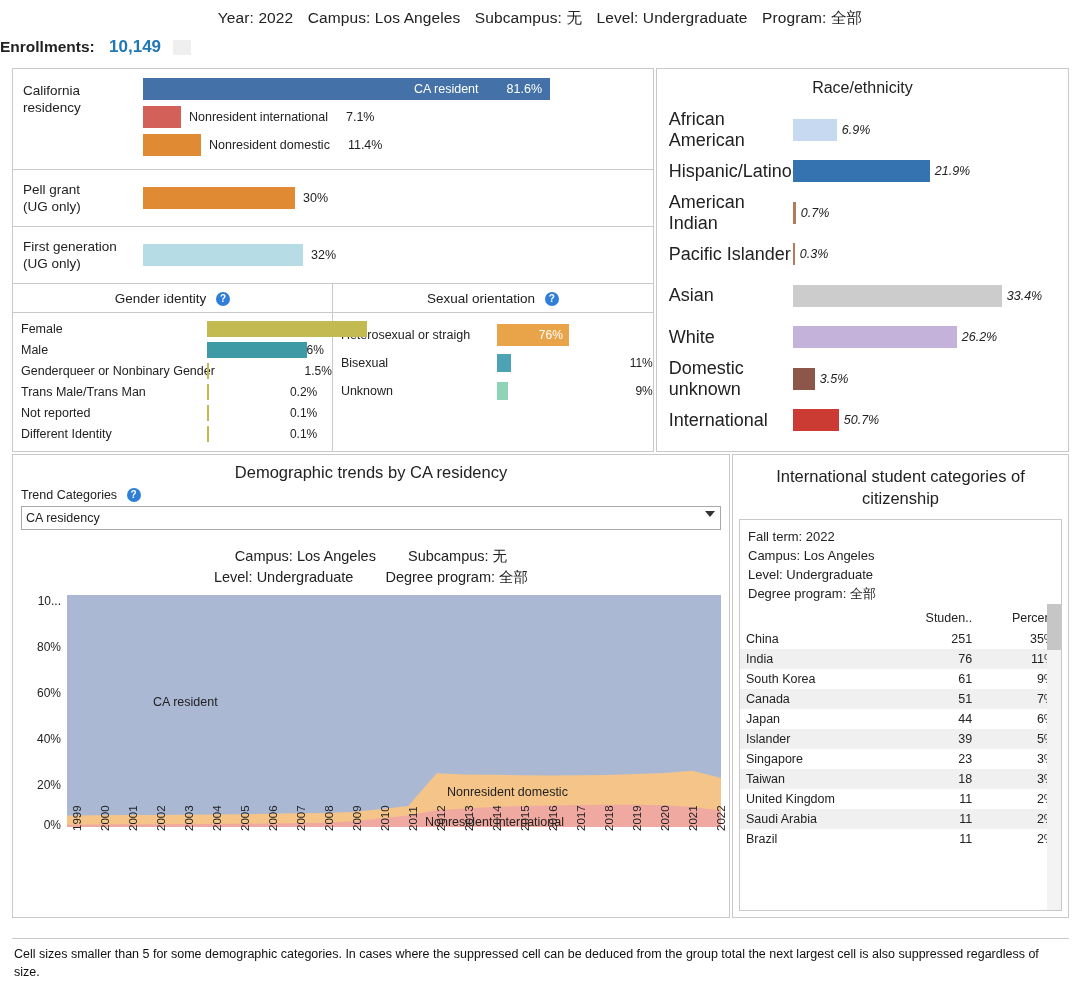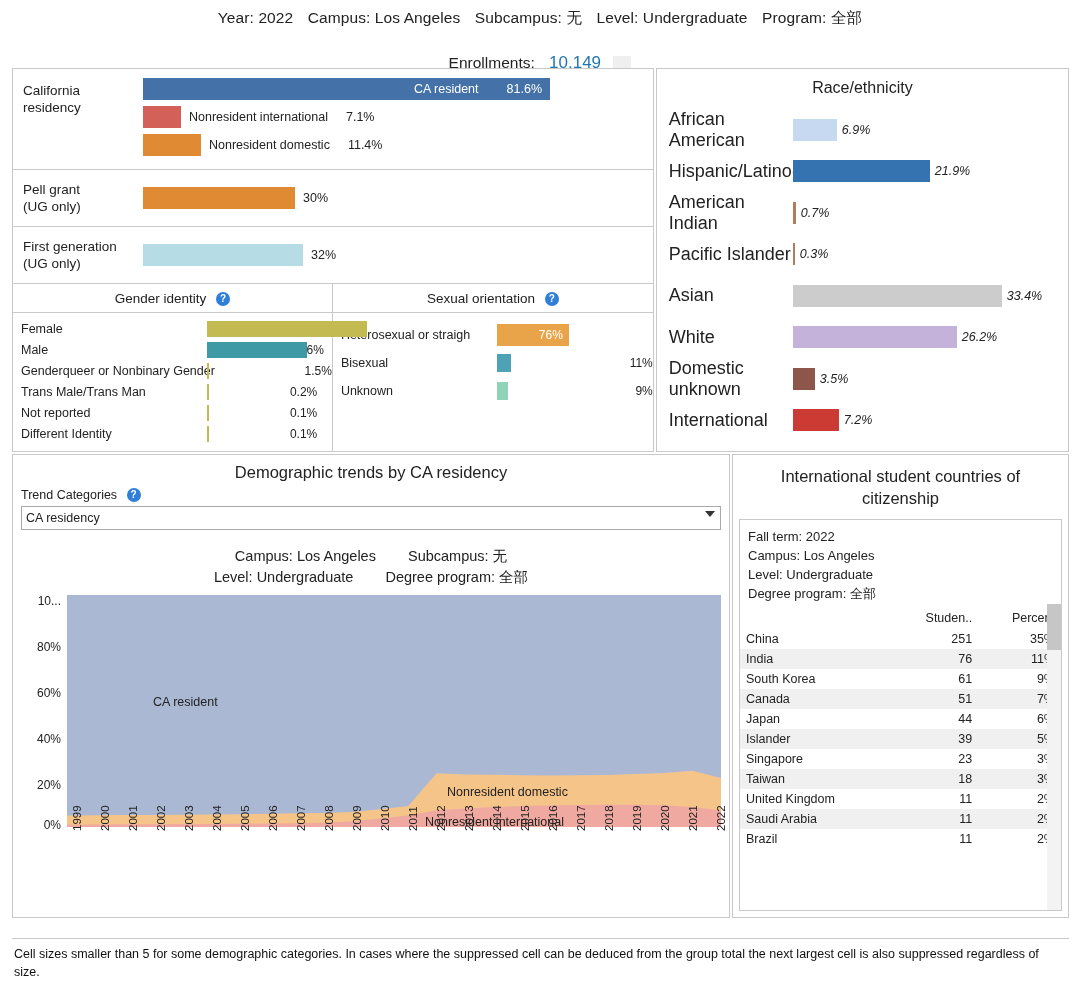--- a/index.html
+++ b/index.html
@@ -12,23 +12,24 @@
   }
   .header {
     text-align:center;
     padding-top:8px;
   }
   .header-line {
     font-size:15.5px; color:#222; letter-spacing:0.1px;
   }
   .header-line .sep { display:inline-block; width:10px; }
   .enroll-row {
-    margin-top:24px;
-    text-align:center;
+    margin-top:8px;
+    text-align:left;
     font-size:15.5px;
+    font-weight:bold;
   }
   .enroll-label { color:#222; }
   .enroll-value { color:#1f77b4; font-size:17px; margin-left:10px; }
   .enroll-box {
     display:inline-block; width:18px; height:15px;
     background:#efefef; margin-left:8px; vertical-align:middle;
   }
 
   .grid {
     position:absolute; left:12px; top:68px; width:1057px;
@@ -364,21 +365,21 @@
         <span class="race-name">Domestic unknown</span>
         <span class="race-barwrap">
           <span class="race-bar" style="width:22px;background:#8c564b;"></span>
           <span class="race-val">3.5%</span>
         </span>
       </div>
       <div class="race-row">
         <span class="race-name">International</span>
         <span class="race-barwrap">
           <span class="race-bar" style="width:46px;background:#cc3b33;"></span>
-          <span class="race-val">7.2%</span>
+          <span class="race-val">50.7%</span>
         </span>
       </div>
     </div>
   </div>
 
   <div class="bottom-row">
 
     <div class="trend-panel panel">
       <div class="trend-title">Demographic trends by CA residency</div>
       <div class="trend-cat-label">
@@ -451,21 +452,21 @@
           <span class="xtick" style="left:564px;top:2px;">2019</span>
           <span class="xtick" style="left:592px;top:2px;">2020</span>
           <span class="xtick" style="left:620px;top:2px;">2021</span>
           <span class="xtick" style="left:648px;top:2px;">2022</span>
         </div>
       </div>
     </div>
 
     <div class="intl-panel panel">
       <div class="intl-title">
-        <div>International student countries of</div>
+        <div>International student categories of</div>
         <div>citizenship</div>
       </div>
       <div class="intl-inner">
         <div class="intl-meta">
           <div>Fall term: 2022</div>
           <div>Campus: Los Angeles</div>
           <div>Level: Undergraduate</div>
           <div>Degree program: 全部</div>
         </div>
         <table class="tbl">

